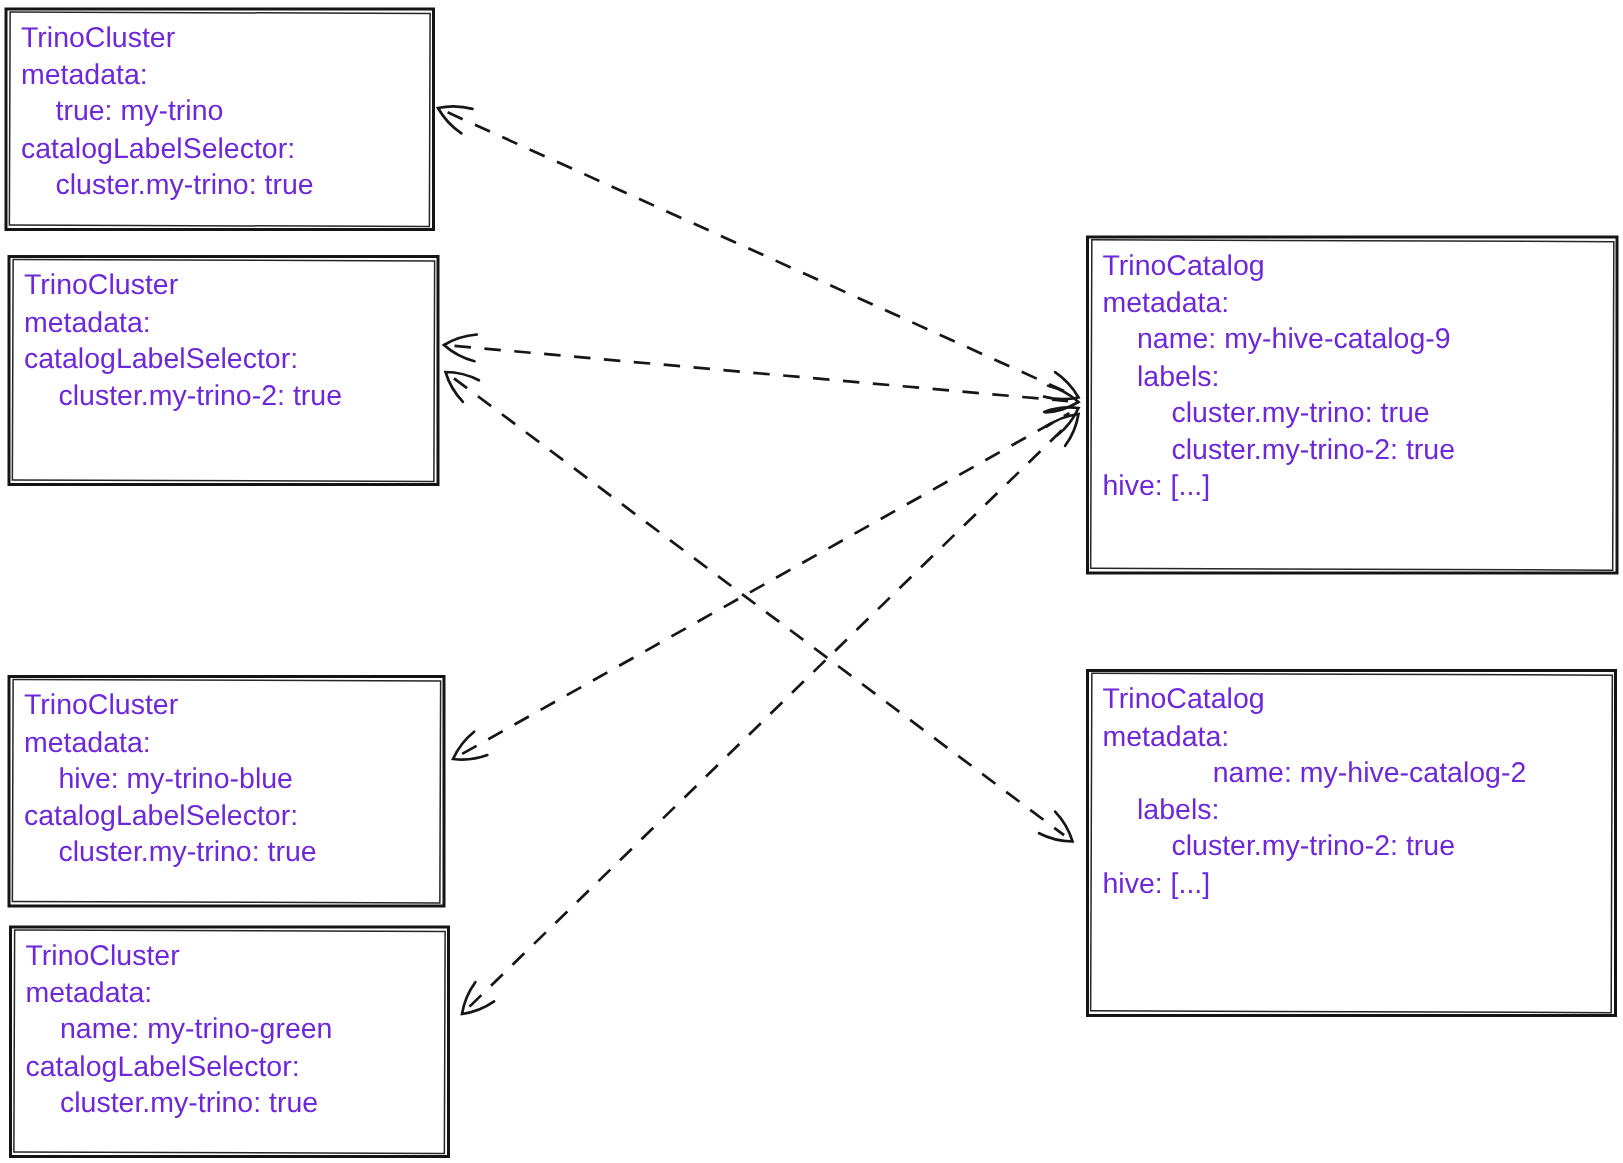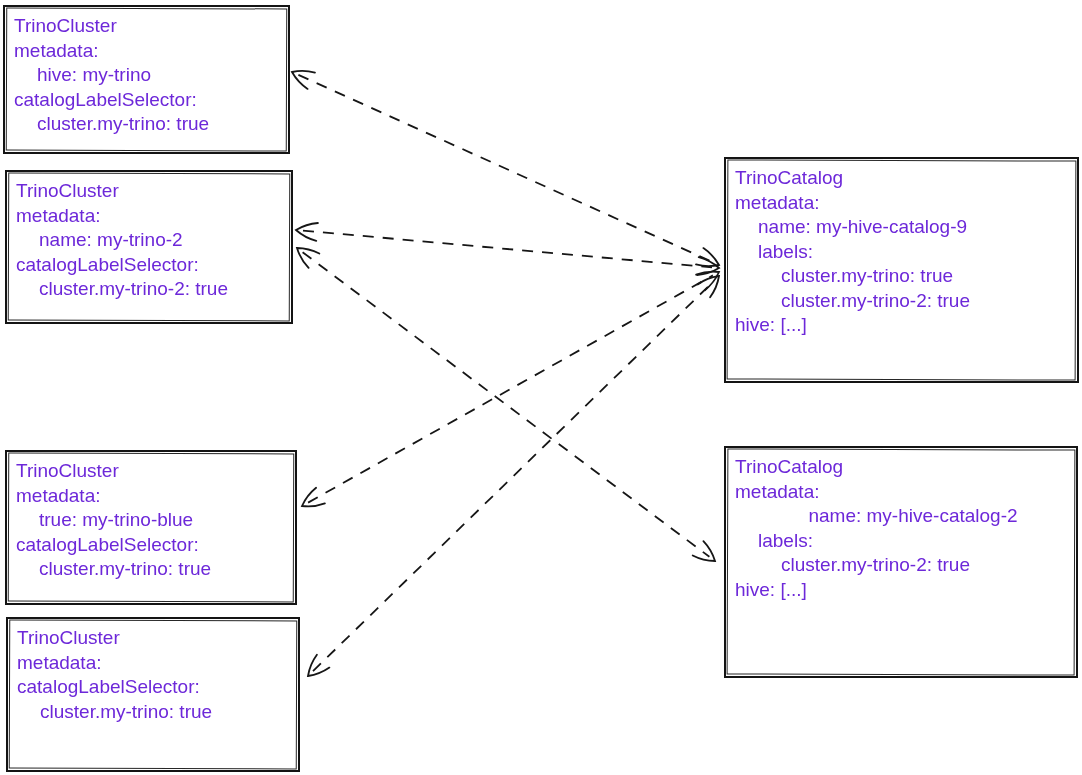--- a/index.html
+++ b/index.html
@@ -74,41 +74,41 @@
       <g>
         <line x1="302.6" y1="252.2" x2="709.4" y2="556.8" stroke="#161616" stroke-width="1.8" stroke-dasharray="11 9"></line>
         <path d="M 692.7 555.5 Q 703.2 560.9 715 561 Q 711.6 549.7 703.4 541.1" fill="none" stroke="#161616" stroke-width="1.8" stroke-linecap="round"></path>
         <path d="M 319.3 253.5 Q 308.8 248.1 297 248 Q 300.4 259.3 308.6 267.9" fill="none" stroke="#161616" stroke-width="1.8" stroke-linecap="round"></path>
       </g>
     </svg>
   <div id="nodes-layer">
       <div class="node" style="left: 3px; top: 5px; width: 287px; height: 149px;">
         <div class="line" style="padding-left: 0px;">TrinoCluster</div>
         <div class="line" style="padding-left: 0px;">metadata:</div>
-        <div class="line" style="padding-left: 23px;">hive: my-trino</div>
+        <div class="line" style="padding-left: 23px;">true: my-trino</div>
         <div class="line" style="padding-left: 0px;">catalogLabelSelector:</div>
         <div class="line" style="padding-left: 23px;">cluster.my-trino: true</div>
       </div>
       <div class="node" style="left: 5px; top: 170px; width: 288px; height: 154px;">
         <div class="line" style="padding-left: 0px;">TrinoCluster</div>
         <div class="line" style="padding-left: 0px;">metadata:</div>
-        <div class="line" style="padding-left: 23px;">name: my-trino-2</div>
         <div class="line" style="padding-left: 0px;">catalogLabelSelector:</div>
         <div class="line" style="padding-left: 23px;">cluster.my-trino-2: true</div>
       </div>
       <div class="node" style="left: 5px; top: 450px; width: 292px; height: 155px;">
         <div class="line" style="padding-left: 0px;">TrinoCluster</div>
         <div class="line" style="padding-left: 0px;">metadata:</div>
-        <div class="line" style="padding-left: 23px;">true: my-trino-blue</div>
+        <div class="line" style="padding-left: 23px;">hive: my-trino-blue</div>
         <div class="line" style="padding-left: 0px;">catalogLabelSelector:</div>
         <div class="line" style="padding-left: 23px;">cluster.my-trino: true</div>
       </div>
       <div class="node" style="left: 6px; top: 617px; width: 294px; height: 155px;">
         <div class="line" style="padding-left: 0px;">TrinoCluster</div>
         <div class="line" style="padding-left: 0px;">metadata:</div>
+        <div class="line" style="padding-left: 23px;">name: my-trino-green</div>
         <div class="line" style="padding-left: 0px;">catalogLabelSelector:</div>
         <div class="line" style="padding-left: 23px;">cluster.my-trino: true</div>
       </div>
       <div class="node" style="left: 724px; top: 157px; width: 355px; height: 226px;">
         <div class="line" style="padding-left: 0px;">TrinoCatalog</div>
         <div class="line" style="padding-left: 0px;">metadata:</div>
         <div class="line" style="padding-left: 23px;">name: my-hive-catalog-9</div>
         <div class="line" style="padding-left: 23px;">labels:</div>
         <div class="line" style="padding-left: 46px;">cluster.my-trino: true</div>
         <div class="line" style="padding-left: 46px;">cluster.my-trino-2: true</div>

